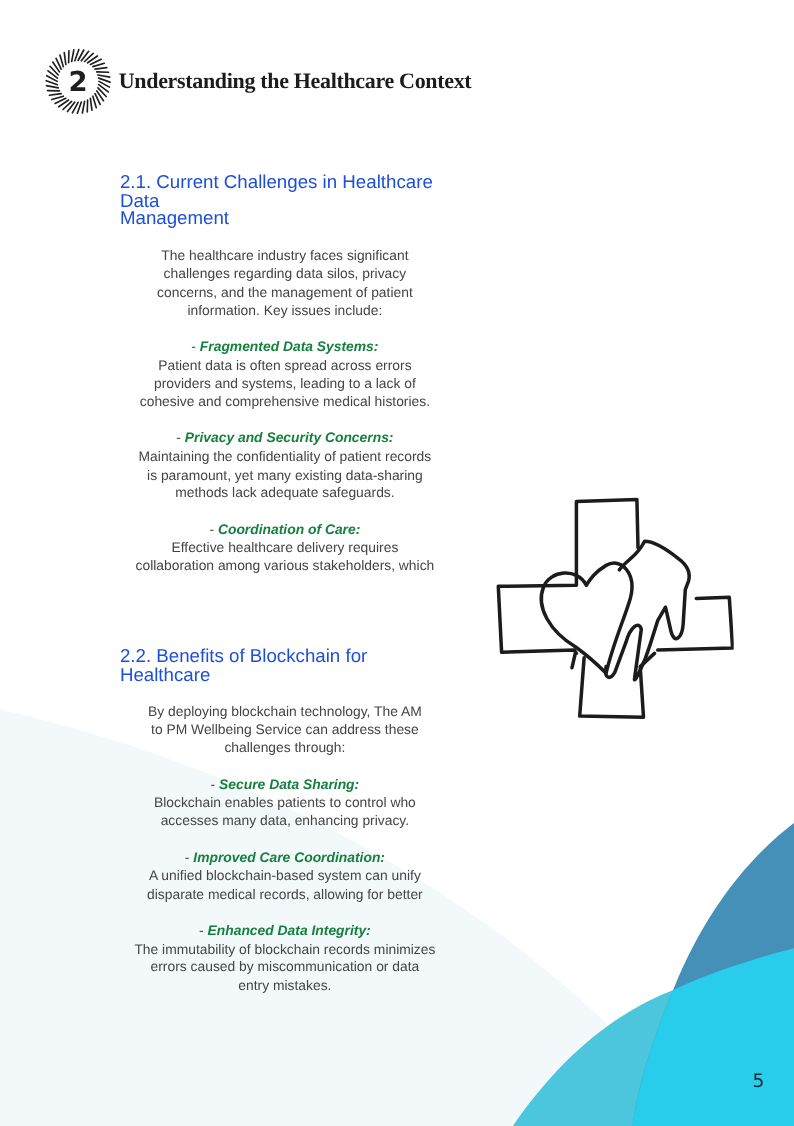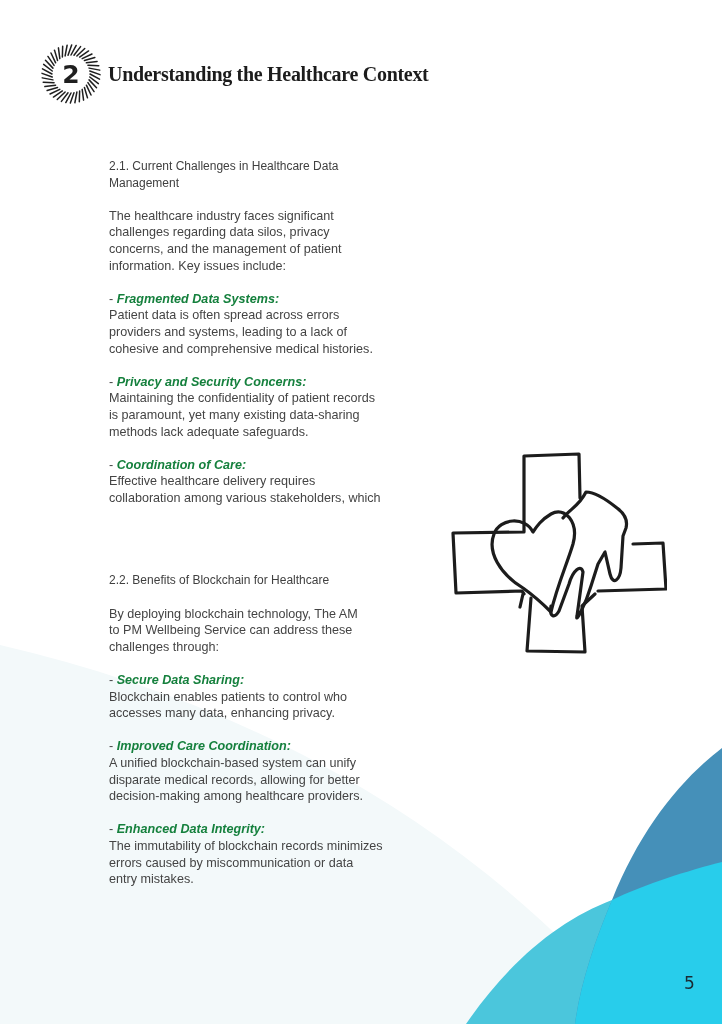--- a/index.html
+++ b/index.html
@@ -16,22 +16,22 @@
     .badge-num {
       position: absolute; left: 0; top: 0; width: 62px; height: 62px;
       display: flex; align-items: center; justify-content: center;
       font-family: "DejaVu Sans", sans-serif; font-weight: bold; font-size: 25px; color: #1f1f1f;
     }
     .page-title {
       margin-left: 6px; font-family: Liberation Serif, serif; font-weight: bold;
       font-size: 20px; color: #1c1c1c; letter-spacing: -0.3px; white-space: nowrap;
     }
     .content { position: absolute; left: 109px; top: 158px; width: 300px; z-index: 2; font-size: 12.6px; line-height: 16.6px; }
-    .sec-heading { color: #404040; font-size: 12px; margin: 0; }
-    .para { color: #444; margin: 0; }
+    .sec-heading { color: #1d4ed8; font-size: 17px; margin: 0; }
+    .para { color: #444; margin: 0; text-align: center; }
     .item-title { font-style: italic; font-weight: bold; color: #15803d; }
     .gap1 { height: 16.6px; }
     .illustration { position: absolute; left: 445px; top: 446px; width: 222px; height: 212px; z-index: 2; }
     .page-number {
       position: absolute; left: 684px; top: 973px; z-index: 3;
       font-family: "DejaVu Sans", sans-serif; font-size: 17px; color: #1a2a33;
     }
   </style>
 </head>
 <body>
@@ -144,21 +144,20 @@
     <p class="para">
       - <span class="item-title">Secure Data Sharing:</span><br>
       <span>Blockchain enables patients to control who</span><br>
       <span>accesses many data, enhancing privacy.</span>
     </p>
     <div class="gap1"></div>
     <p class="para">
       - <span class="item-title">Improved Care Coordination:</span><br>
       <span>A unified blockchain-based system can unify</span><br>
       <span>disparate medical records, allowing for better</span><br>
-      <span>decision-making among healthcare providers.</span>
     </p>
     <div class="gap1"></div>
     <p class="para">
       - <span class="item-title">Enhanced Data Integrity:</span><br>
       <span>The immutability of blockchain records minimizes</span><br>
       <span>errors caused by miscommunication or data</span><br>
       <span>entry mistakes.</span>
     </p>
   </div>
 </div>

